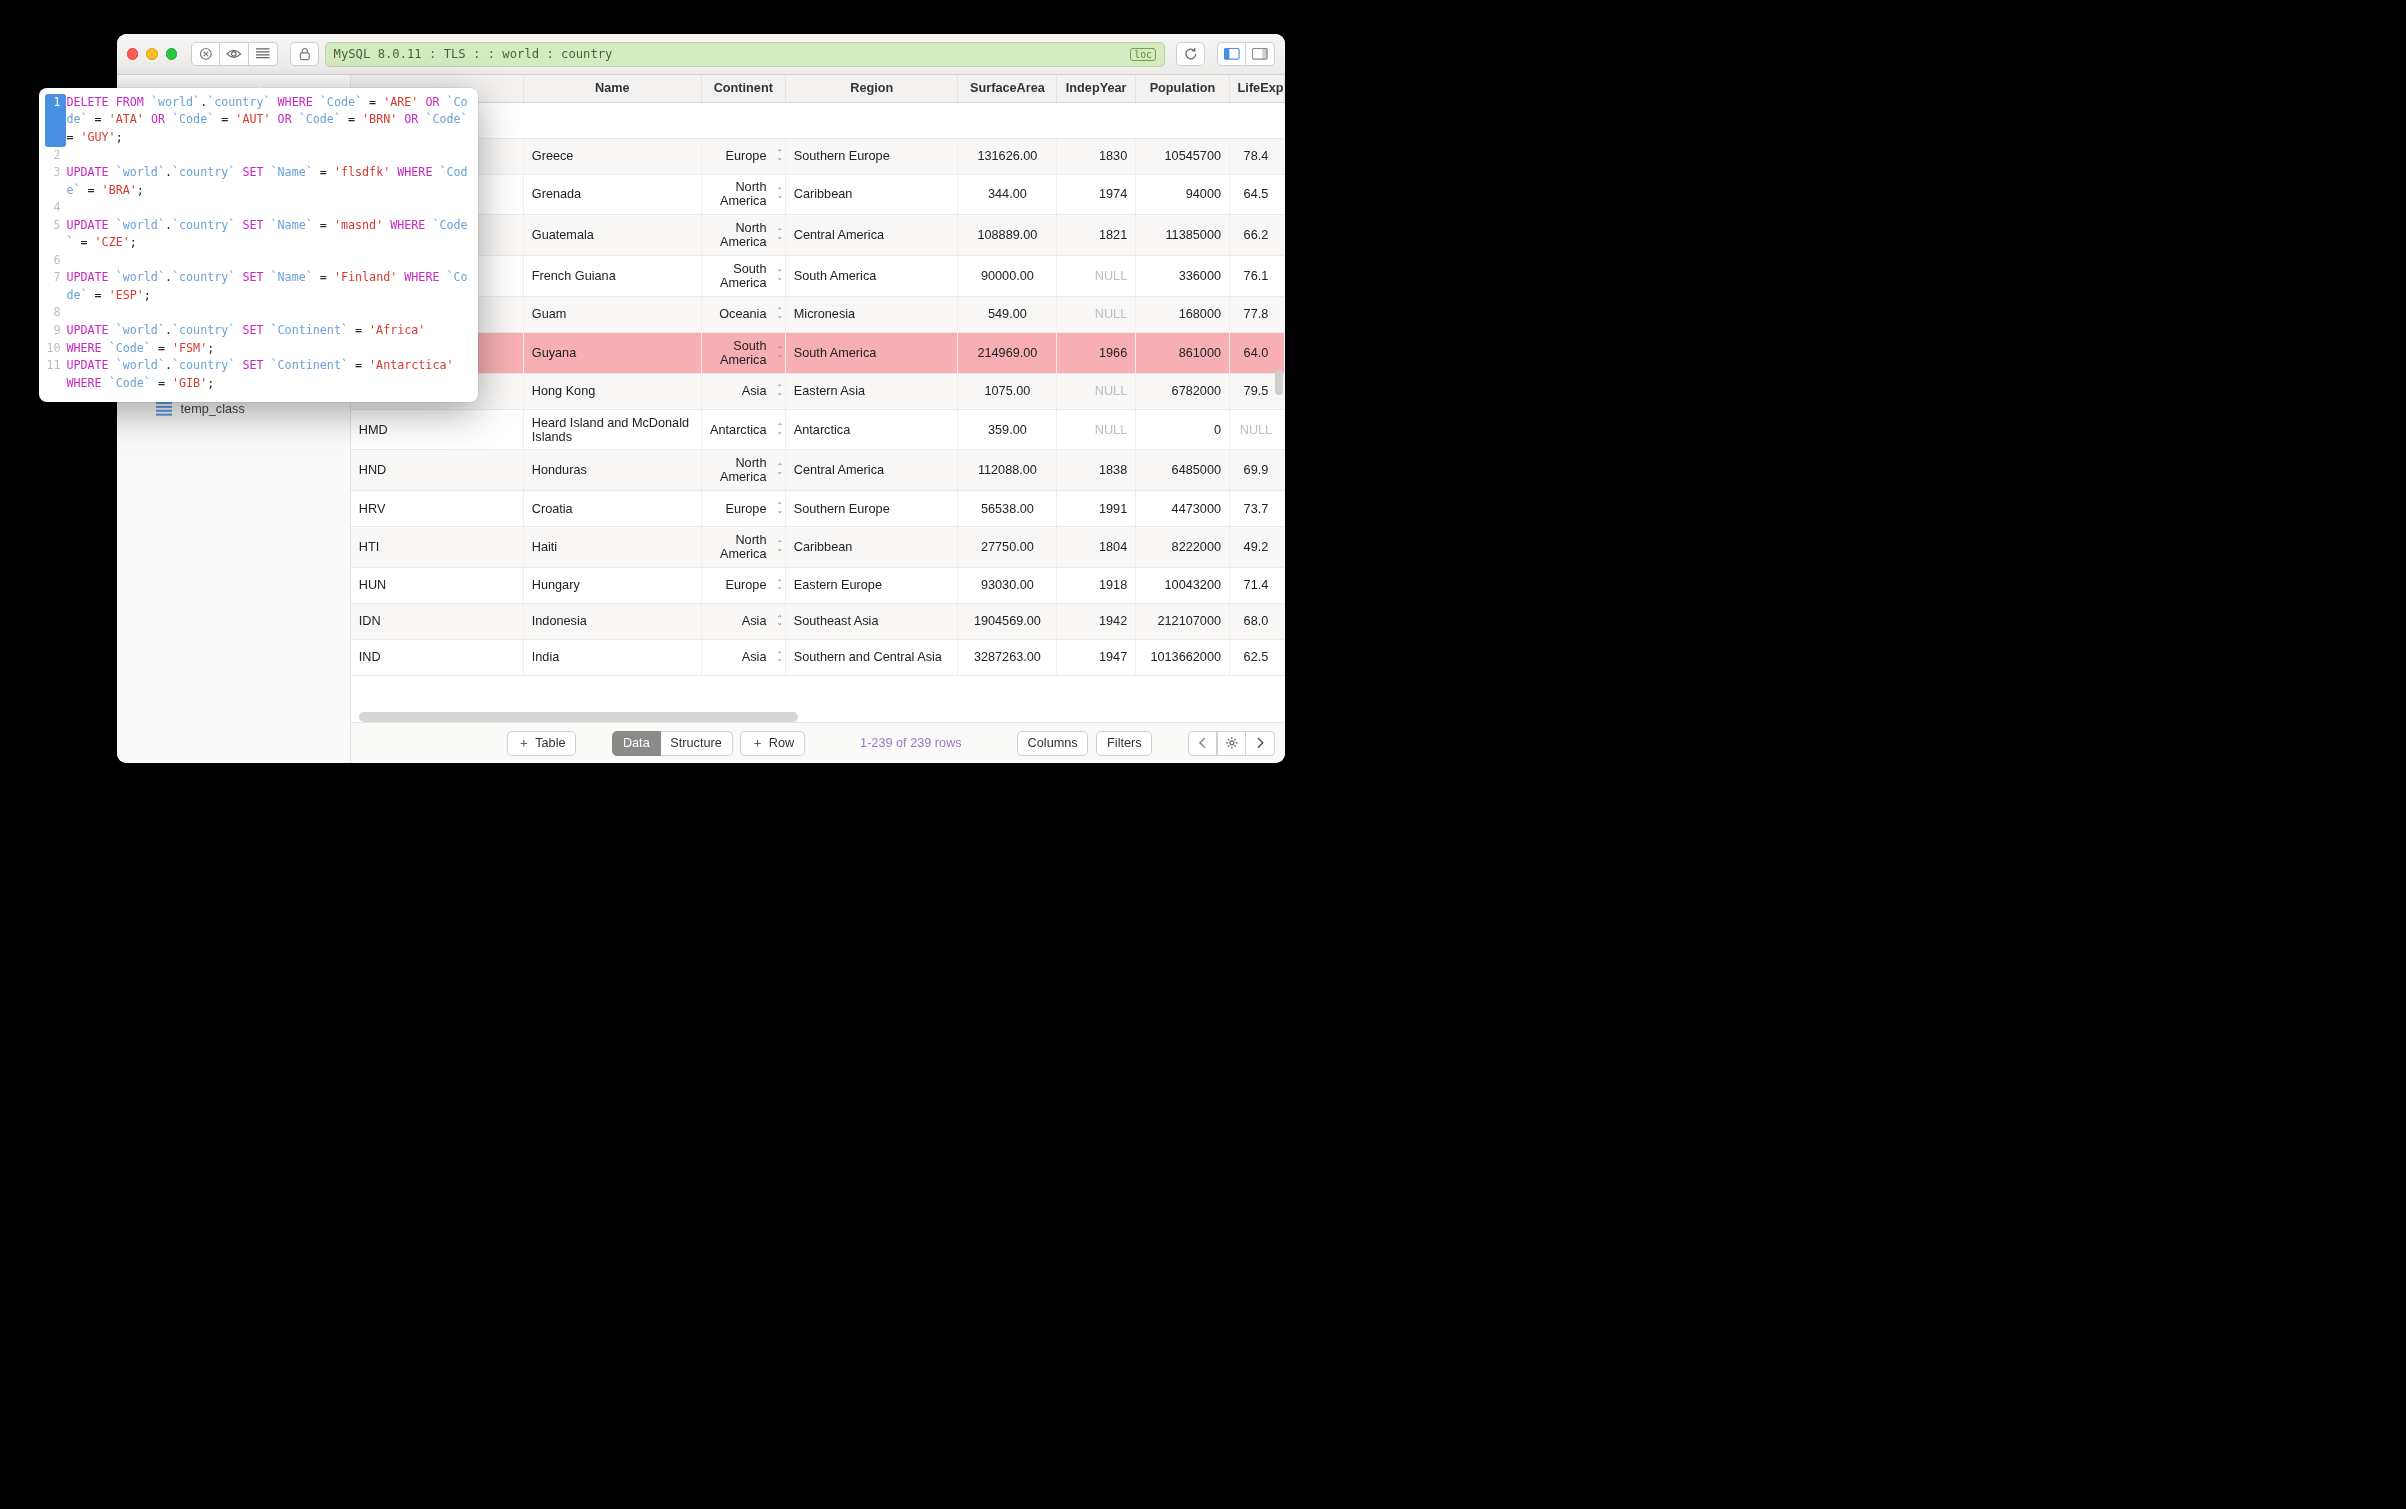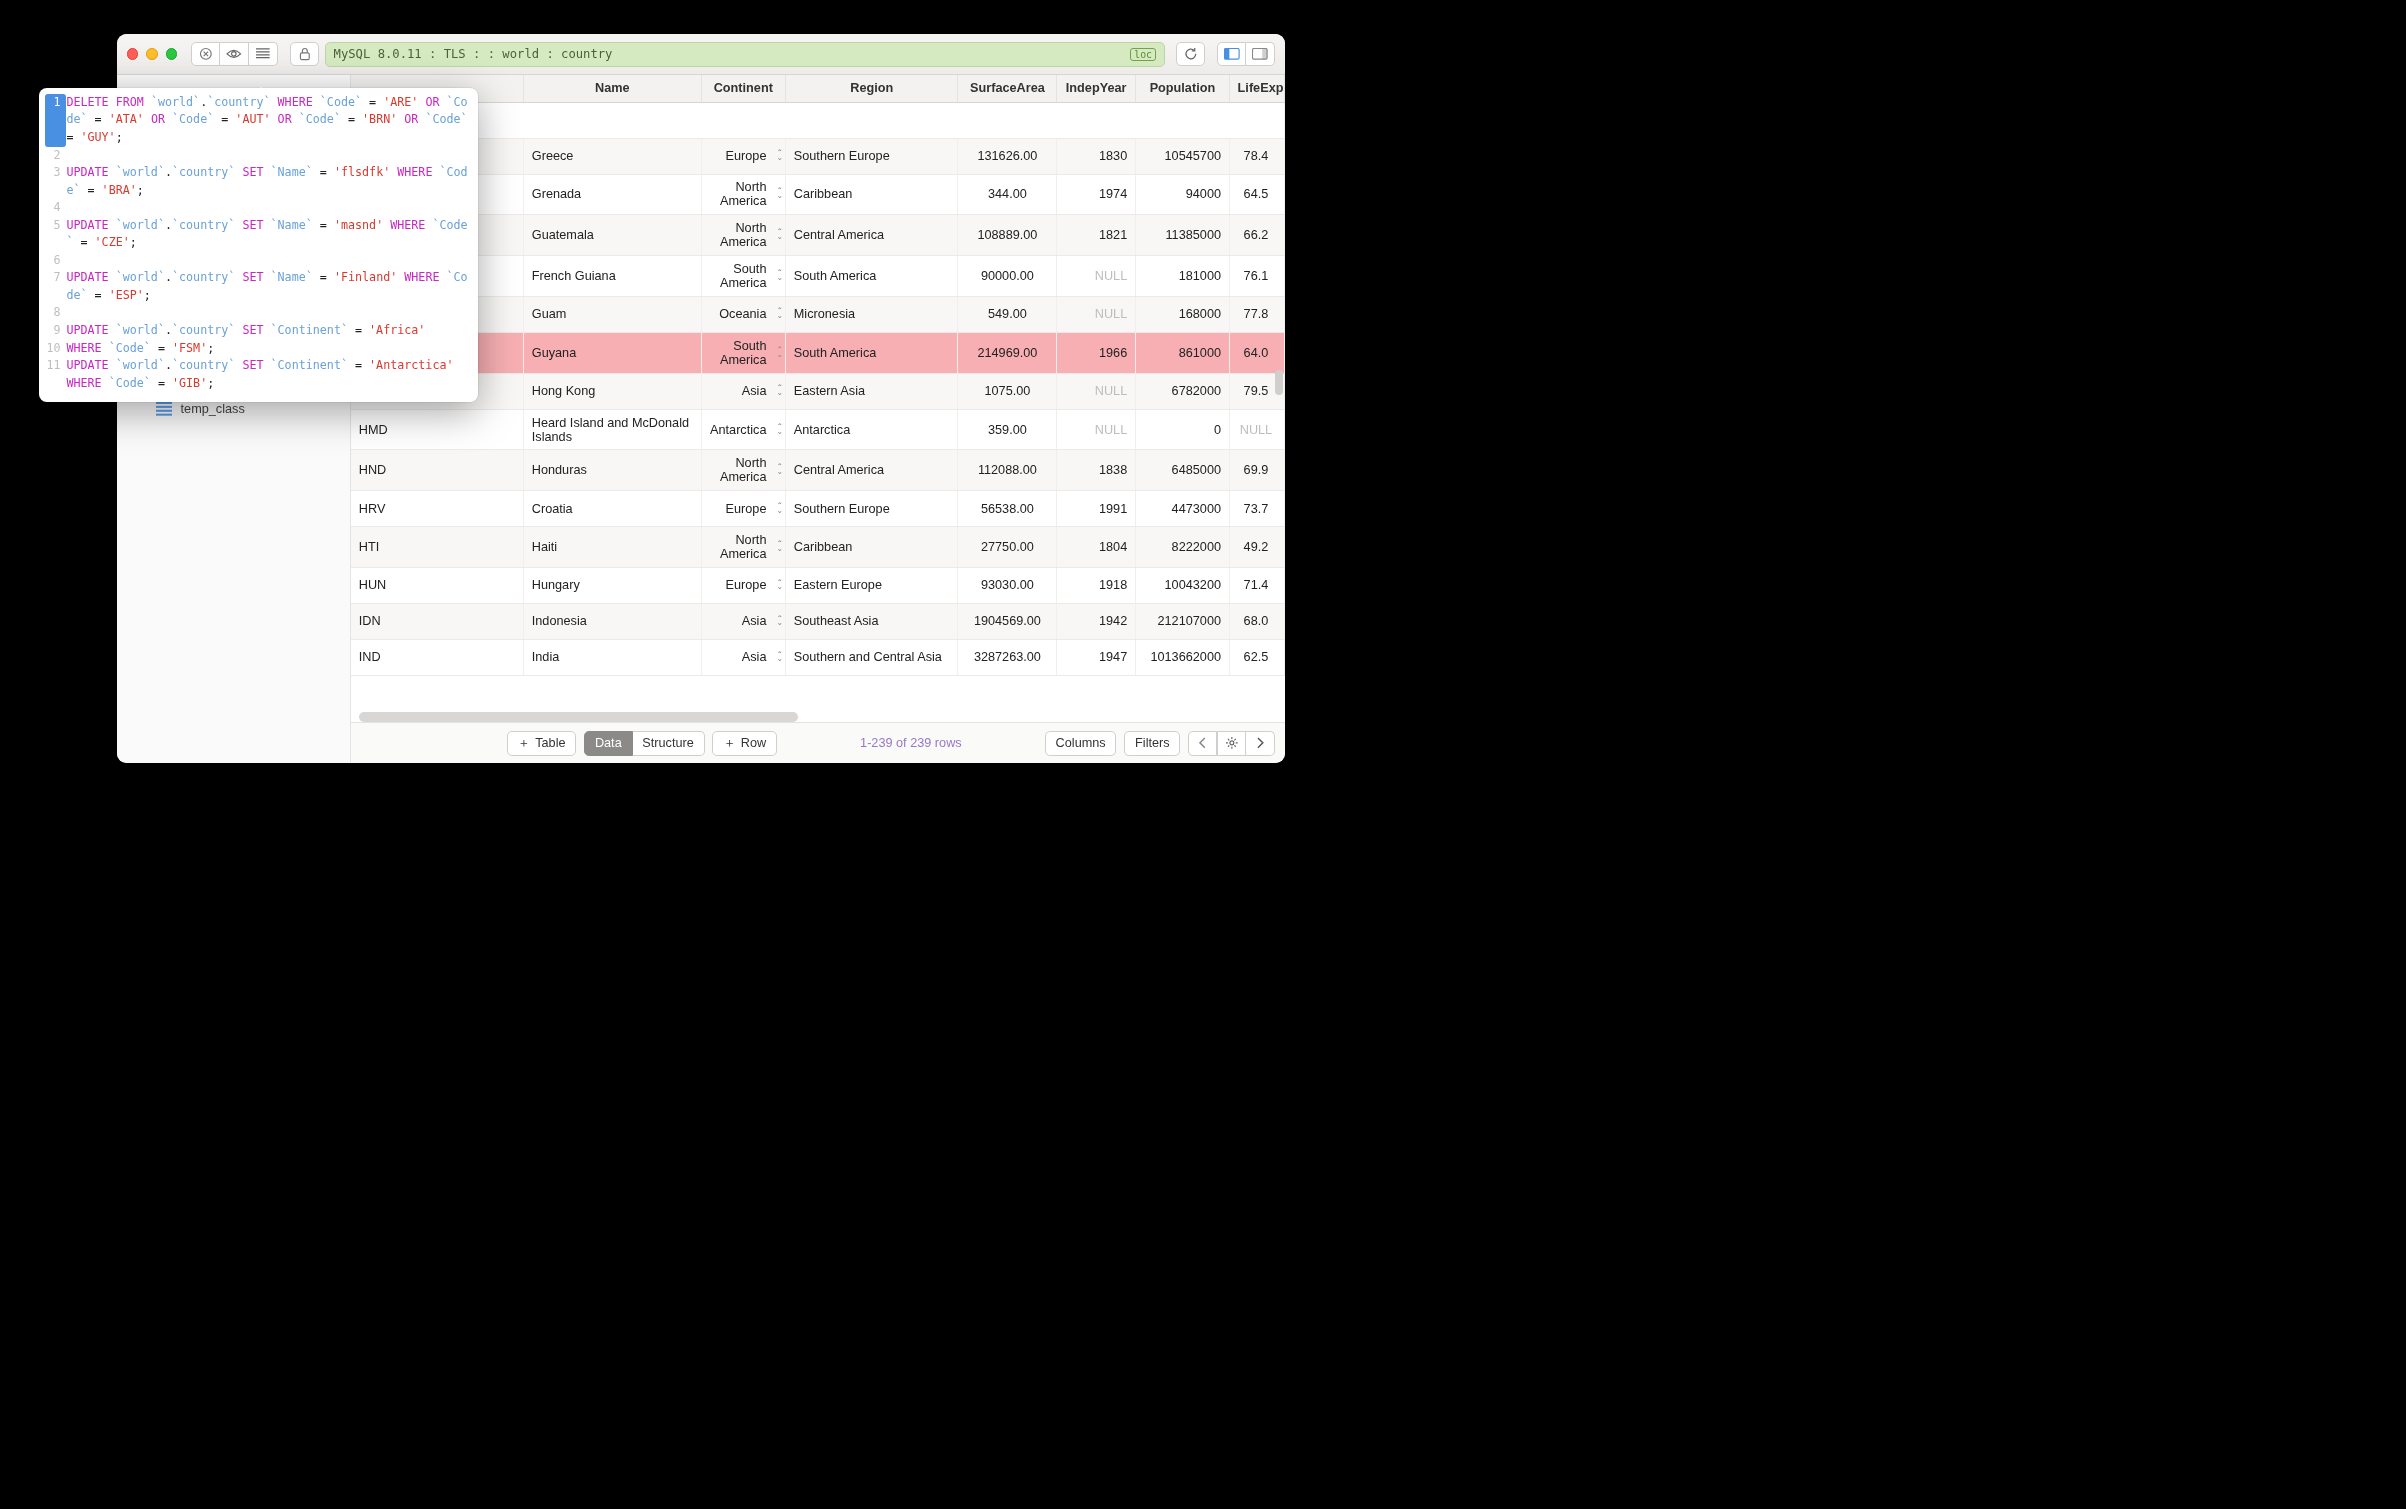--- a/index.html
+++ b/index.html
@@ -90,21 +90,21 @@
   .life-col{ width:49px; text-align:center; padding-left:5.9px;margin-left:45px;}
   .null { color:#bdbdbd;}
   .hscroll{ position:absolute; bottom:0; left:7.8px; height:9.8px; width:439px; background:#d8d7d6; border-radius:4.9px;}
   .footer {
     height:41px; border-top:1px solid #e4e3e2; background:#fafaf9;
     display:flex; align-items:center; padding:0 9.8px; gap:7.8px;
   }
   .btn { height:25px; border:1px solid #d0cfce; border-radius:4.9px; background:#fff; padding:0 9.8px; display:flex; align-items:center; gap:4.9px; font-size:12.7px; color:#333;}
   .seg { display:flex;}
   .seg .btn{ border-radius:0;}
-  .seg .btn:first-child{ border-top-left-radius:4.9px; border-bottom-left-radius:4.9px;}
+  .seg .btn:first-child{ border-top-left-radius:4.9px; border-bottom-left-radius:4.9px;margin-left:28px;}
   .seg .btn:last-child{ border-top-right-radius:4.9px; border-bottom-right-radius:4.9px; border-left:none;}
   .seg .active{ background:#8b8a89; color:#fff; border-color:#8b8a89;}
   .status-center{ flex:1; text-align:center; color:#9878c6; font-size:12.7px;}
   .sq-btn{ width:29px; padding:0; justify-content:center;}
   
   .popup{
     position:absolute; left:39px; top:88px; width:439px;
     background:#fff; border-radius:7.8px; box-shadow:0 9.8px 39px rgba(0,0,0,0.35), 0 0 0 0.5px rgba(0,0,0,0.1);
     font-family:"SF Mono", Menlo, monospace; font-size:11.7px; line-height:1.5;
     padding:5.9px 9.8px 9.8px 5.9px;
@@ -273,21 +273,21 @@
                     <span>South<br>America</span>
                     <span class="stepper">
                       <span>⌃</span>
                       <span>⌄</span>
                     </span>
                   </span>
                 </td>
                 <td class="region-col">South America</td>
                 <td class="surf-col">90000.00</td>
                 <td class="indep-col null">NULL</td>
-                <td class="pop-col">181000</td>
+                <td class="pop-col">336000</td>
                 <td class="life-col">76.1</td>
               </tr>
               <tr>
                 <td class="code-col"></td>
                 <td class="name-col">Guam</td>
                 <td class="cont-col">
                   <span class="cont-wrap">
                     <span>Oceania</span>
                     <span class="stepper">
                       <span>⌃</span>

